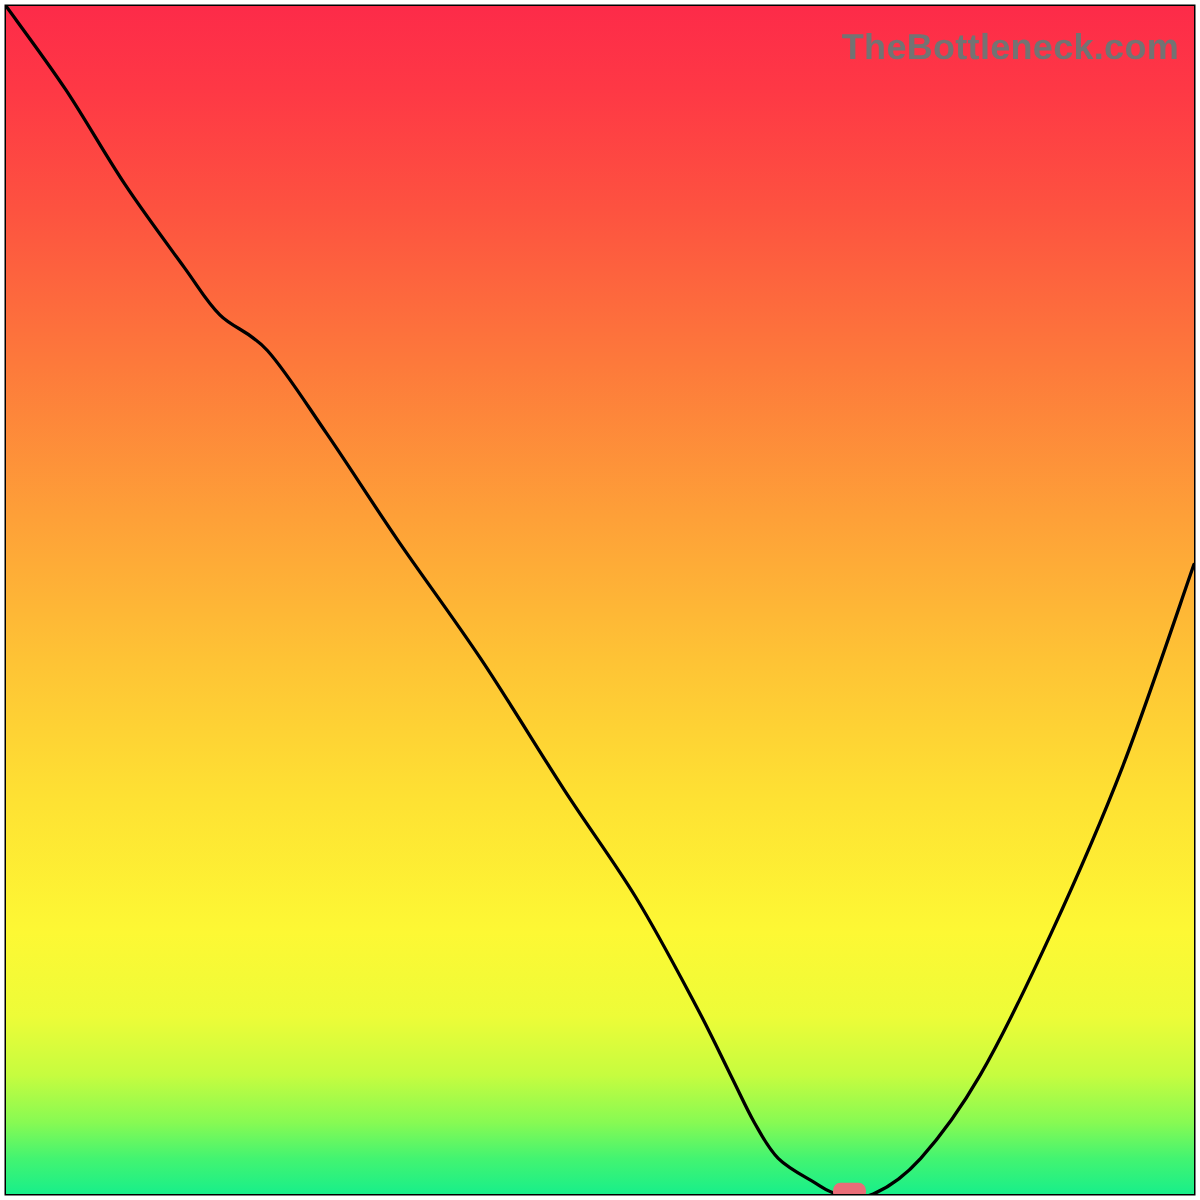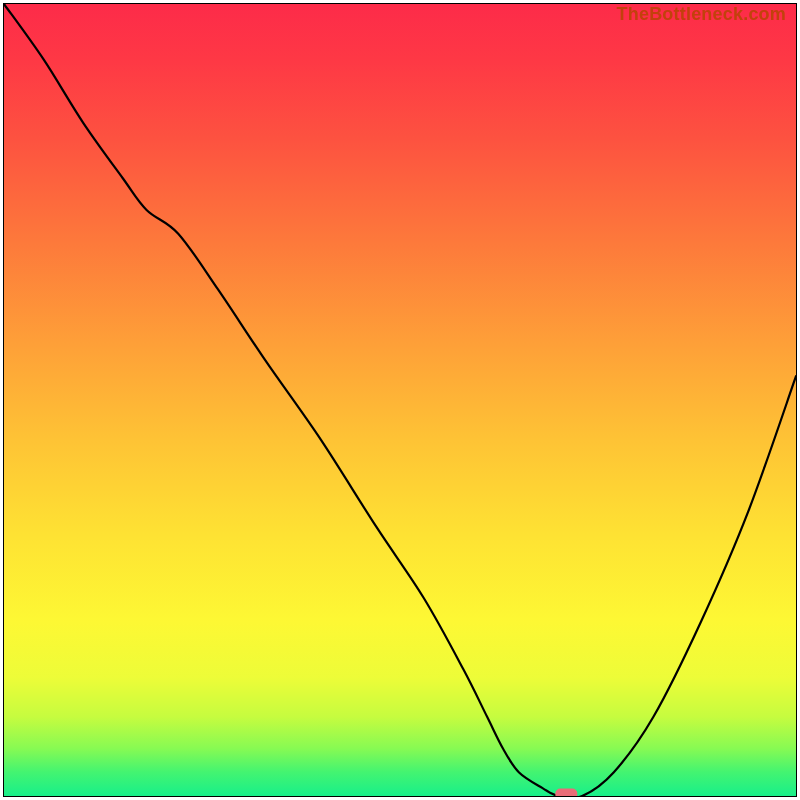--- a/index.html
+++ b/index.html
@@ -16,25 +16,25 @@
     left: 3px;
     top: 3px;
     width: 794px;
     height: 794px;
     border: 1px solid #000;
     box-sizing: border-box;
     overflow: hidden;
   }
   .watermark {
     position: absolute;
-    top: 0;
+    top: 14px;
     right: 10px;
-    font-size: 18px;
+    font-size: 24px;
     font-weight: bold;
-    color: #c2410c;
+    color: #737373;
     letter-spacing: 0.2px;
     z-index: 20;
   }
   svg.plot {
     position: absolute;
     left: 0;
     top: 0;
     width: 792px;
     height: 792px;
     display: block;

